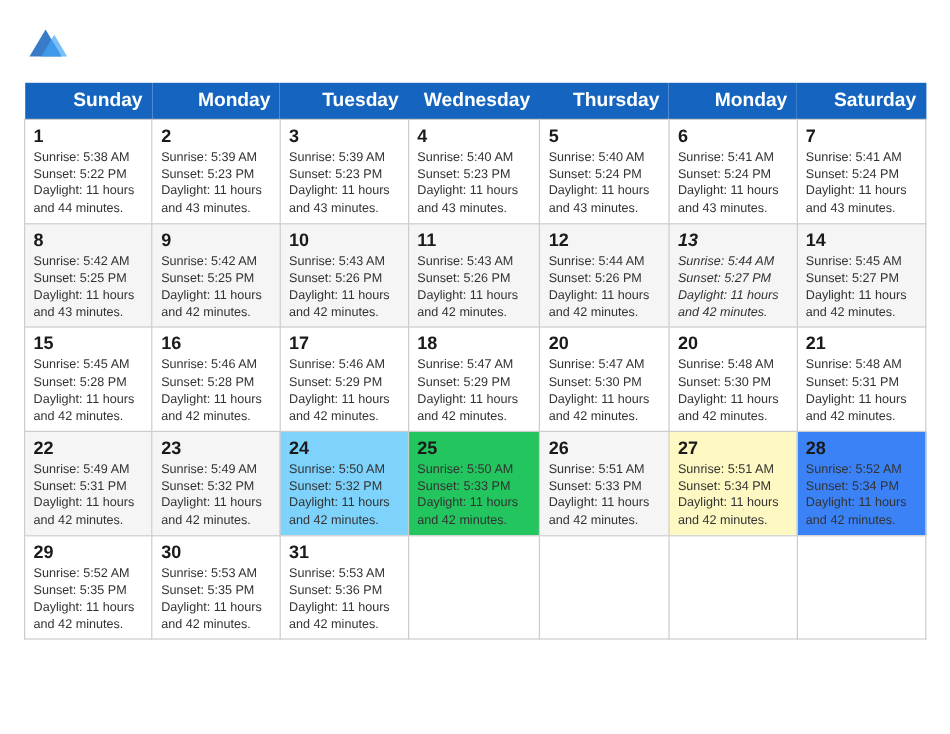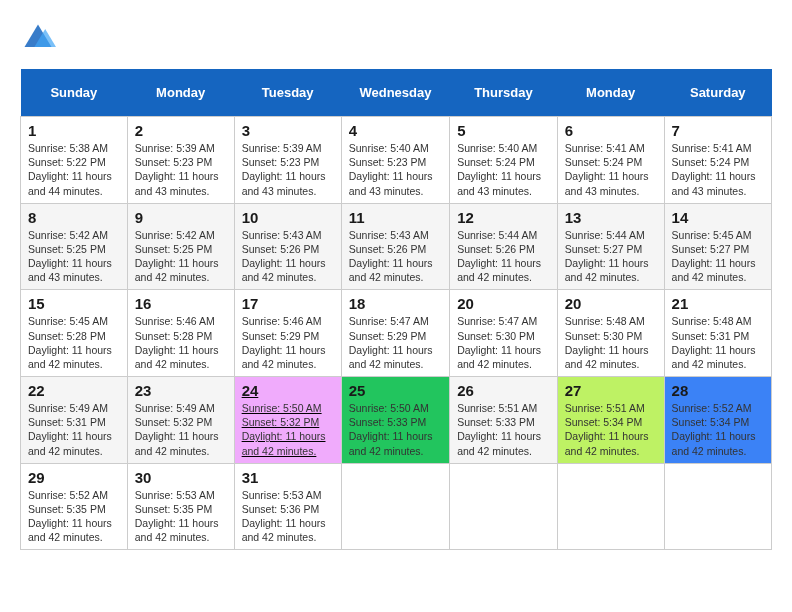--- a/index.html
+++ b/index.html
@@ -35,23 +35,23 @@
       margin-bottom: 10px;
     }
     .calendar-table {
       width: 100%;
       border-collapse: collapse;
       font-size: 11px;
     }
     .calendar-table th {
       background: #1565c0;
       color: #fff;
-      text-align: center;
-      padding: 16px 8px;
-      font-size: 13px;
+      text-align: right;
+      padding: 6px 8px;
+      font-size: 16px;
       font-weight: bold;
     }
     .calendar-table td {
       vertical-align: top;
       padding: 5px 7px;
       border: 1px solid #ccc;
       width: 110px;
       min-height: 80px;
       background: #fff;
     }
@@ -195,21 +195,21 @@
 Daylight: 11 hours
 and 42 minutes.</div>
         </td>
         <td style="background: rgb(245, 245, 245);">
           <span class="day-number">12</span>
           <div class="day-info" style="white-space: pre-line;">Sunrise: 5:44 AM
 Sunset: 5:26 PM
 Daylight: 11 hours
 and 42 minutes.</div>
         </td>
-        <td style="background: rgb(245, 245, 245);">
+        <td style="background: rgb(245, 245, 245); font-style: italic;">
           <span class="day-number">13</span>
           <div class="day-info" style="white-space: pre-line;">Sunrise: 5:44 AM
 Sunset: 5:27 PM
 Daylight: 11 hours
 and 42 minutes.</div>
         </td>
         <td style="background: rgb(245, 245, 245);">
           <span class="day-number">14</span>
           <div class="day-info" style="white-space: pre-line;">Sunrise: 5:45 AM
 Sunset: 5:27 PM
@@ -276,42 +276,42 @@
 Daylight: 11 hours
 and 42 minutes.</div>
         </td>
         <td style="background: rgb(245, 245, 245);">
           <span class="day-number">23</span>
           <div class="day-info" style="white-space: pre-line;">Sunrise: 5:49 AM
 Sunset: 5:32 PM
 Daylight: 11 hours
 and 42 minutes.</div>
         </td>
-        <td style="background: #f0abfc; text-decoration: underline;">
+        <td style="background: #7dd3fc;">
           <span class="day-number">24</span>
           <div class="day-info" style="white-space: pre-line;">Sunrise: 5:50 AM
 Sunset: 5:32 PM
 Daylight: 11 hours
 and 42 minutes.</div>
         </td>
         <td style="background: #22c55e;">
           <span class="day-number">25</span>
           <div class="day-info" style="white-space: pre-line;">Sunrise: 5:50 AM
 Sunset: 5:33 PM
 Daylight: 11 hours
 and 42 minutes.</div>
         </td>
         <td style="background: rgb(245, 245, 245);">
           <span class="day-number">26</span>
           <div class="day-info" style="white-space: pre-line;">Sunrise: 5:51 AM
 Sunset: 5:33 PM
 Daylight: 11 hours
 and 42 minutes.</div>
         </td>
-        <td style="background: #bef264; margin-top: 48px;">
+        <td style="background: #fef9c3; margin-top: 48px;">
           <span class="day-number">27</span>
           <div class="day-info" style="white-space: pre-line;">Sunrise: 5:51 AM
 Sunset: 5:34 PM
 Daylight: 11 hours
 and 42 minutes.</div>
         </td>
         <td style="background: #3b82f6;">
           <span class="day-number">28</span>
           <div class="day-info" style="white-space: pre-line;">Sunrise: 5:52 AM
 Sunset: 5:34 PM

